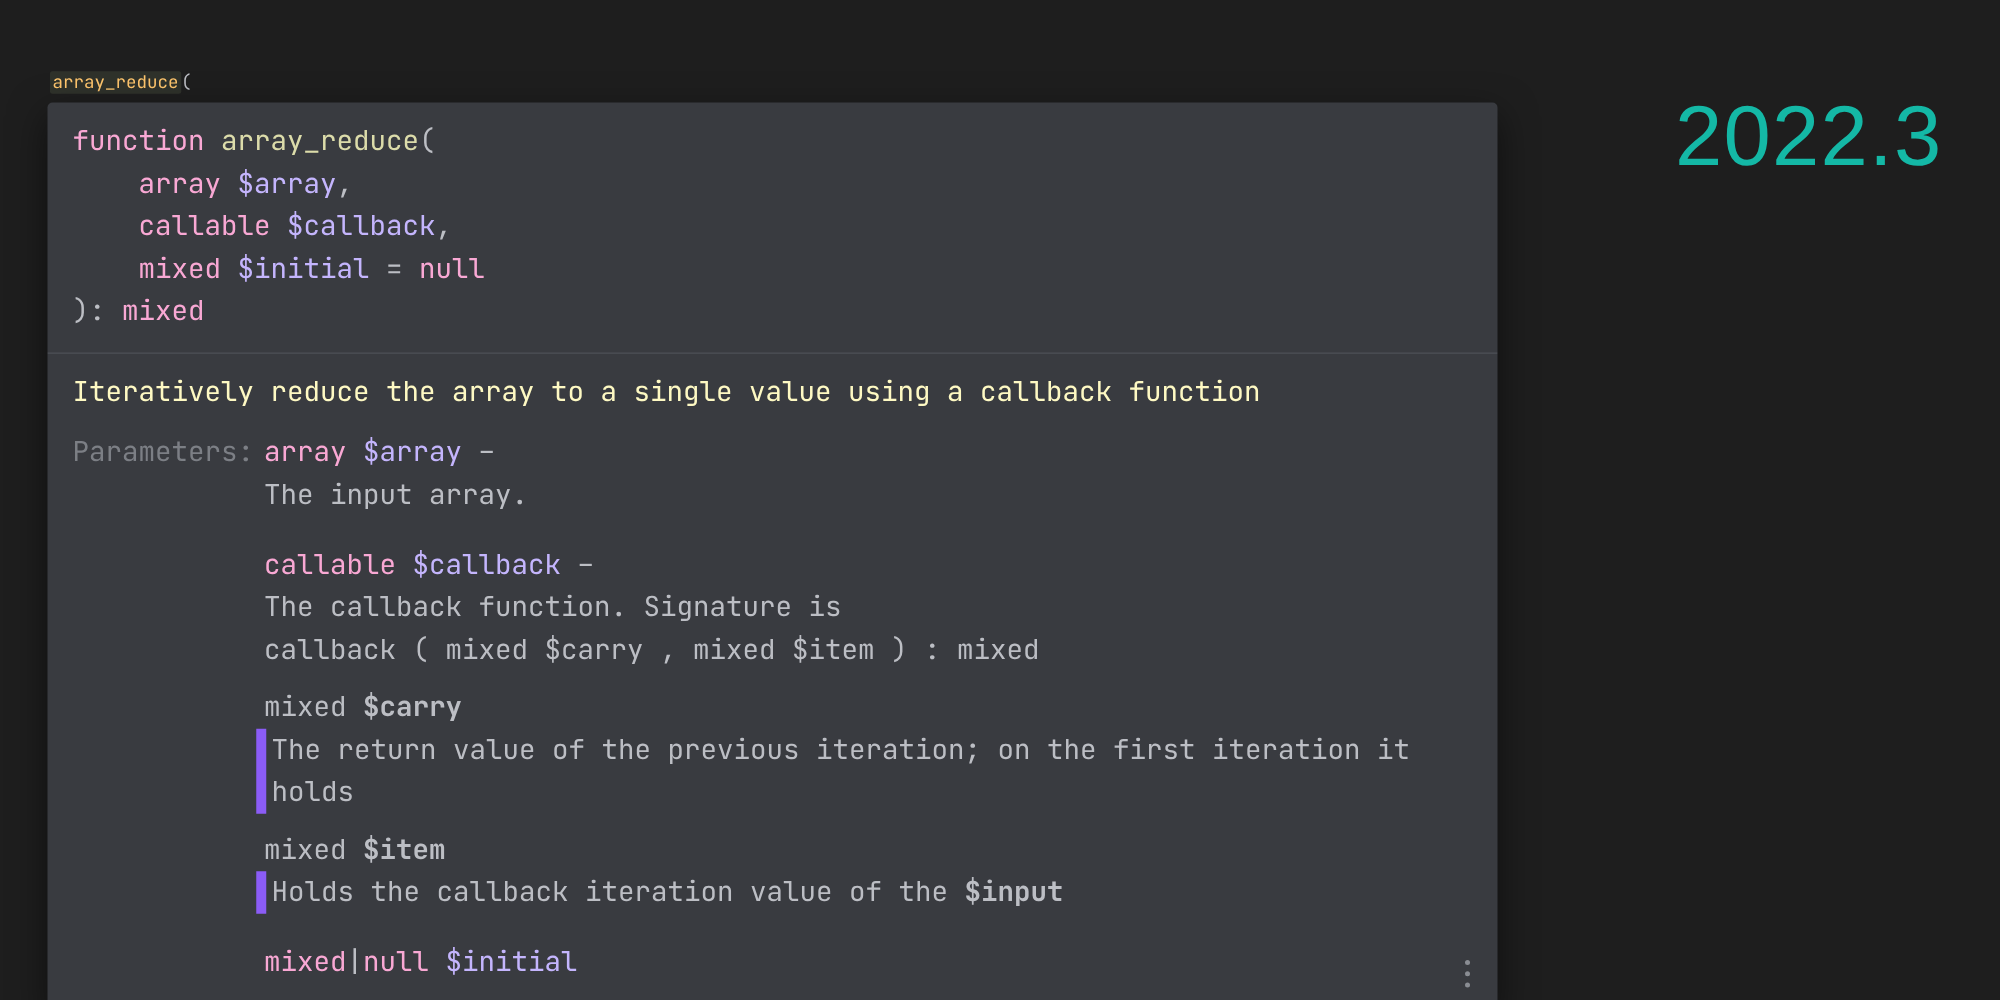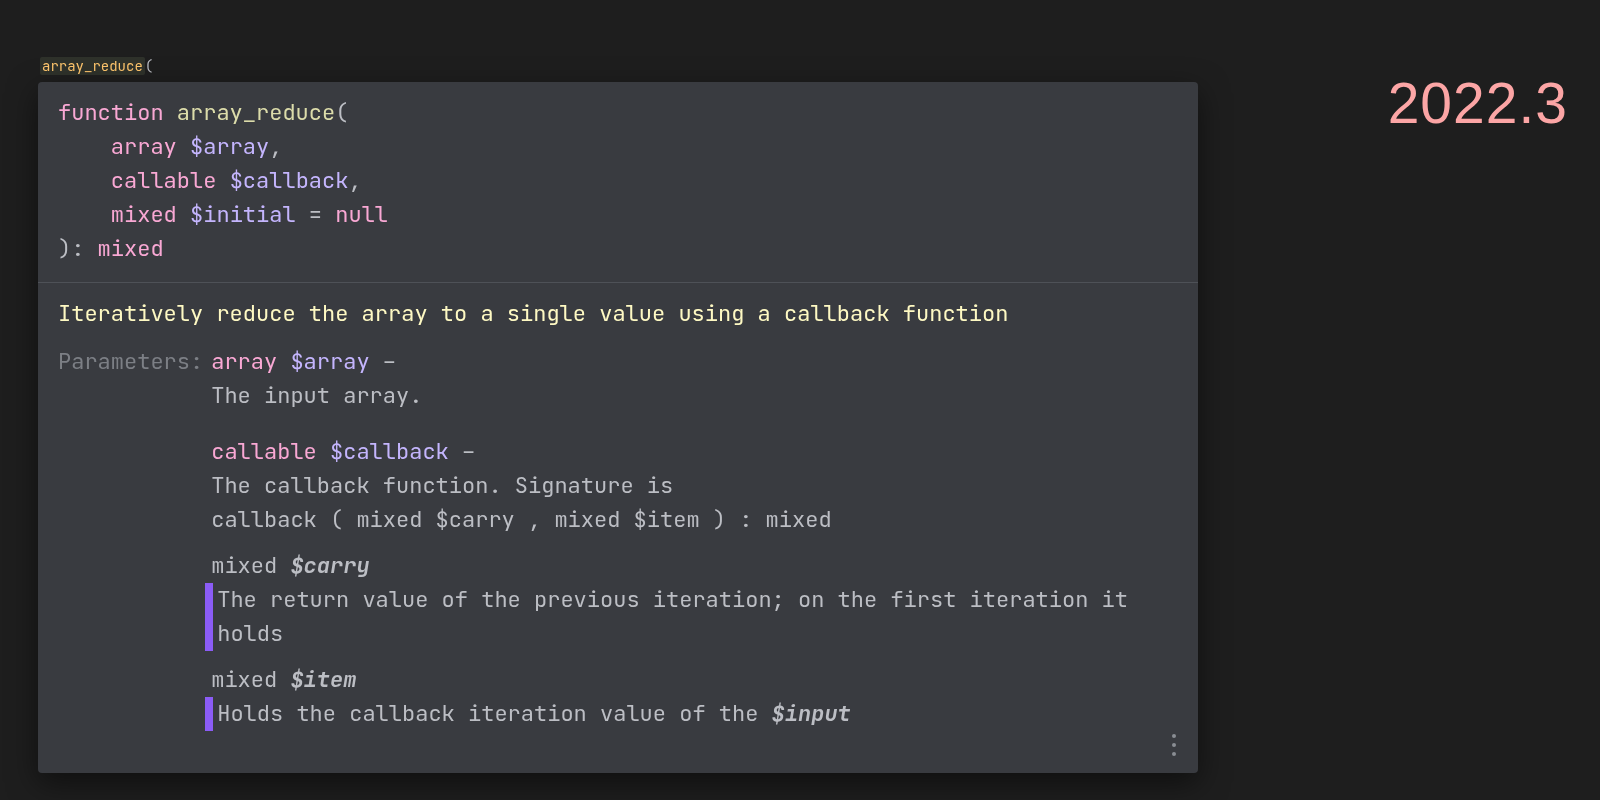--- a/index.html
+++ b/index.html
@@ -13,25 +13,25 @@
   }
   .stage {
     position: relative;
     width: 1600px;
     height: 800px;
   }
   
   .version {
     position: absolute;
     top: 70px;
-    right: 32px;
+    right: 46px;
     font-family: "Segoe UI", "Helvetica Neue", Arial, sans-serif;
     font-weight: 300;
-    font-size: 57px;
-    color: #fca5a5;
+    font-size: 68px;
+    color: #14b8a6;
     letter-spacing: 1px;
   }
   
   .editor-line {
     position: absolute;
     left: 40px;
     top: 50px;
     font-size: 14px;
     line-height: 32px;
   }
@@ -82,21 +82,21 @@
   .pblock { margin-bottom: 22px; }
   .pblock.tight { margin-bottom: 12px; }
   .pblock.last { margin-bottom: 0; }
   .detail-line { display: block; }
   .quote-bar {
     display: inline-block;
     border-left: 8px solid #8b5cf6;
     padding-left: 4px;
     margin-left: -6px;
   }
-  .bolditalic { font-style: italic; font-weight: bold; }
+  .bolditalic { font-weight: bold; }
   
   .more-icon {
     position: absolute;
     right: 14px;
     bottom: 14px;
     width: 20px;
     height: 28px;
     display: flex;
     flex-direction: column;
     justify-content: space-between;
@@ -163,20 +163,23 @@
           <div class="pblock tight">
             <span class="tok-plain">mixed</span> <span class="tok-plain bolditalic">$carry</span>
             <span class="detail-line"><span class="quote-bar tok-plain">The return value of the previous iteration; on the first iteration it holds</span></span>
           </div>
 
           <div class="pblock">
             <span class="tok-plain">mixed</span> <span class="tok-plain bolditalic">$item</span>
             <span class="detail-line"><span class="quote-bar"><span class="tok-plain">Holds the callback iteration value of the </span><span class="tok-plain bolditalic">$input</span></span></span>
           </div>
 
+          <div class="pblock last">
+            <span class="tok-kw">mixed</span><span class="tok-plain">|</span><span class="tok-kw">null</span> <span class="tok-var">$initial</span>
+          </div>
 
         </div>
       </div>
     </div>
 
     <div class="more-icon">
       <span></span>
         <span></span>
         <span></span>
     </div>

